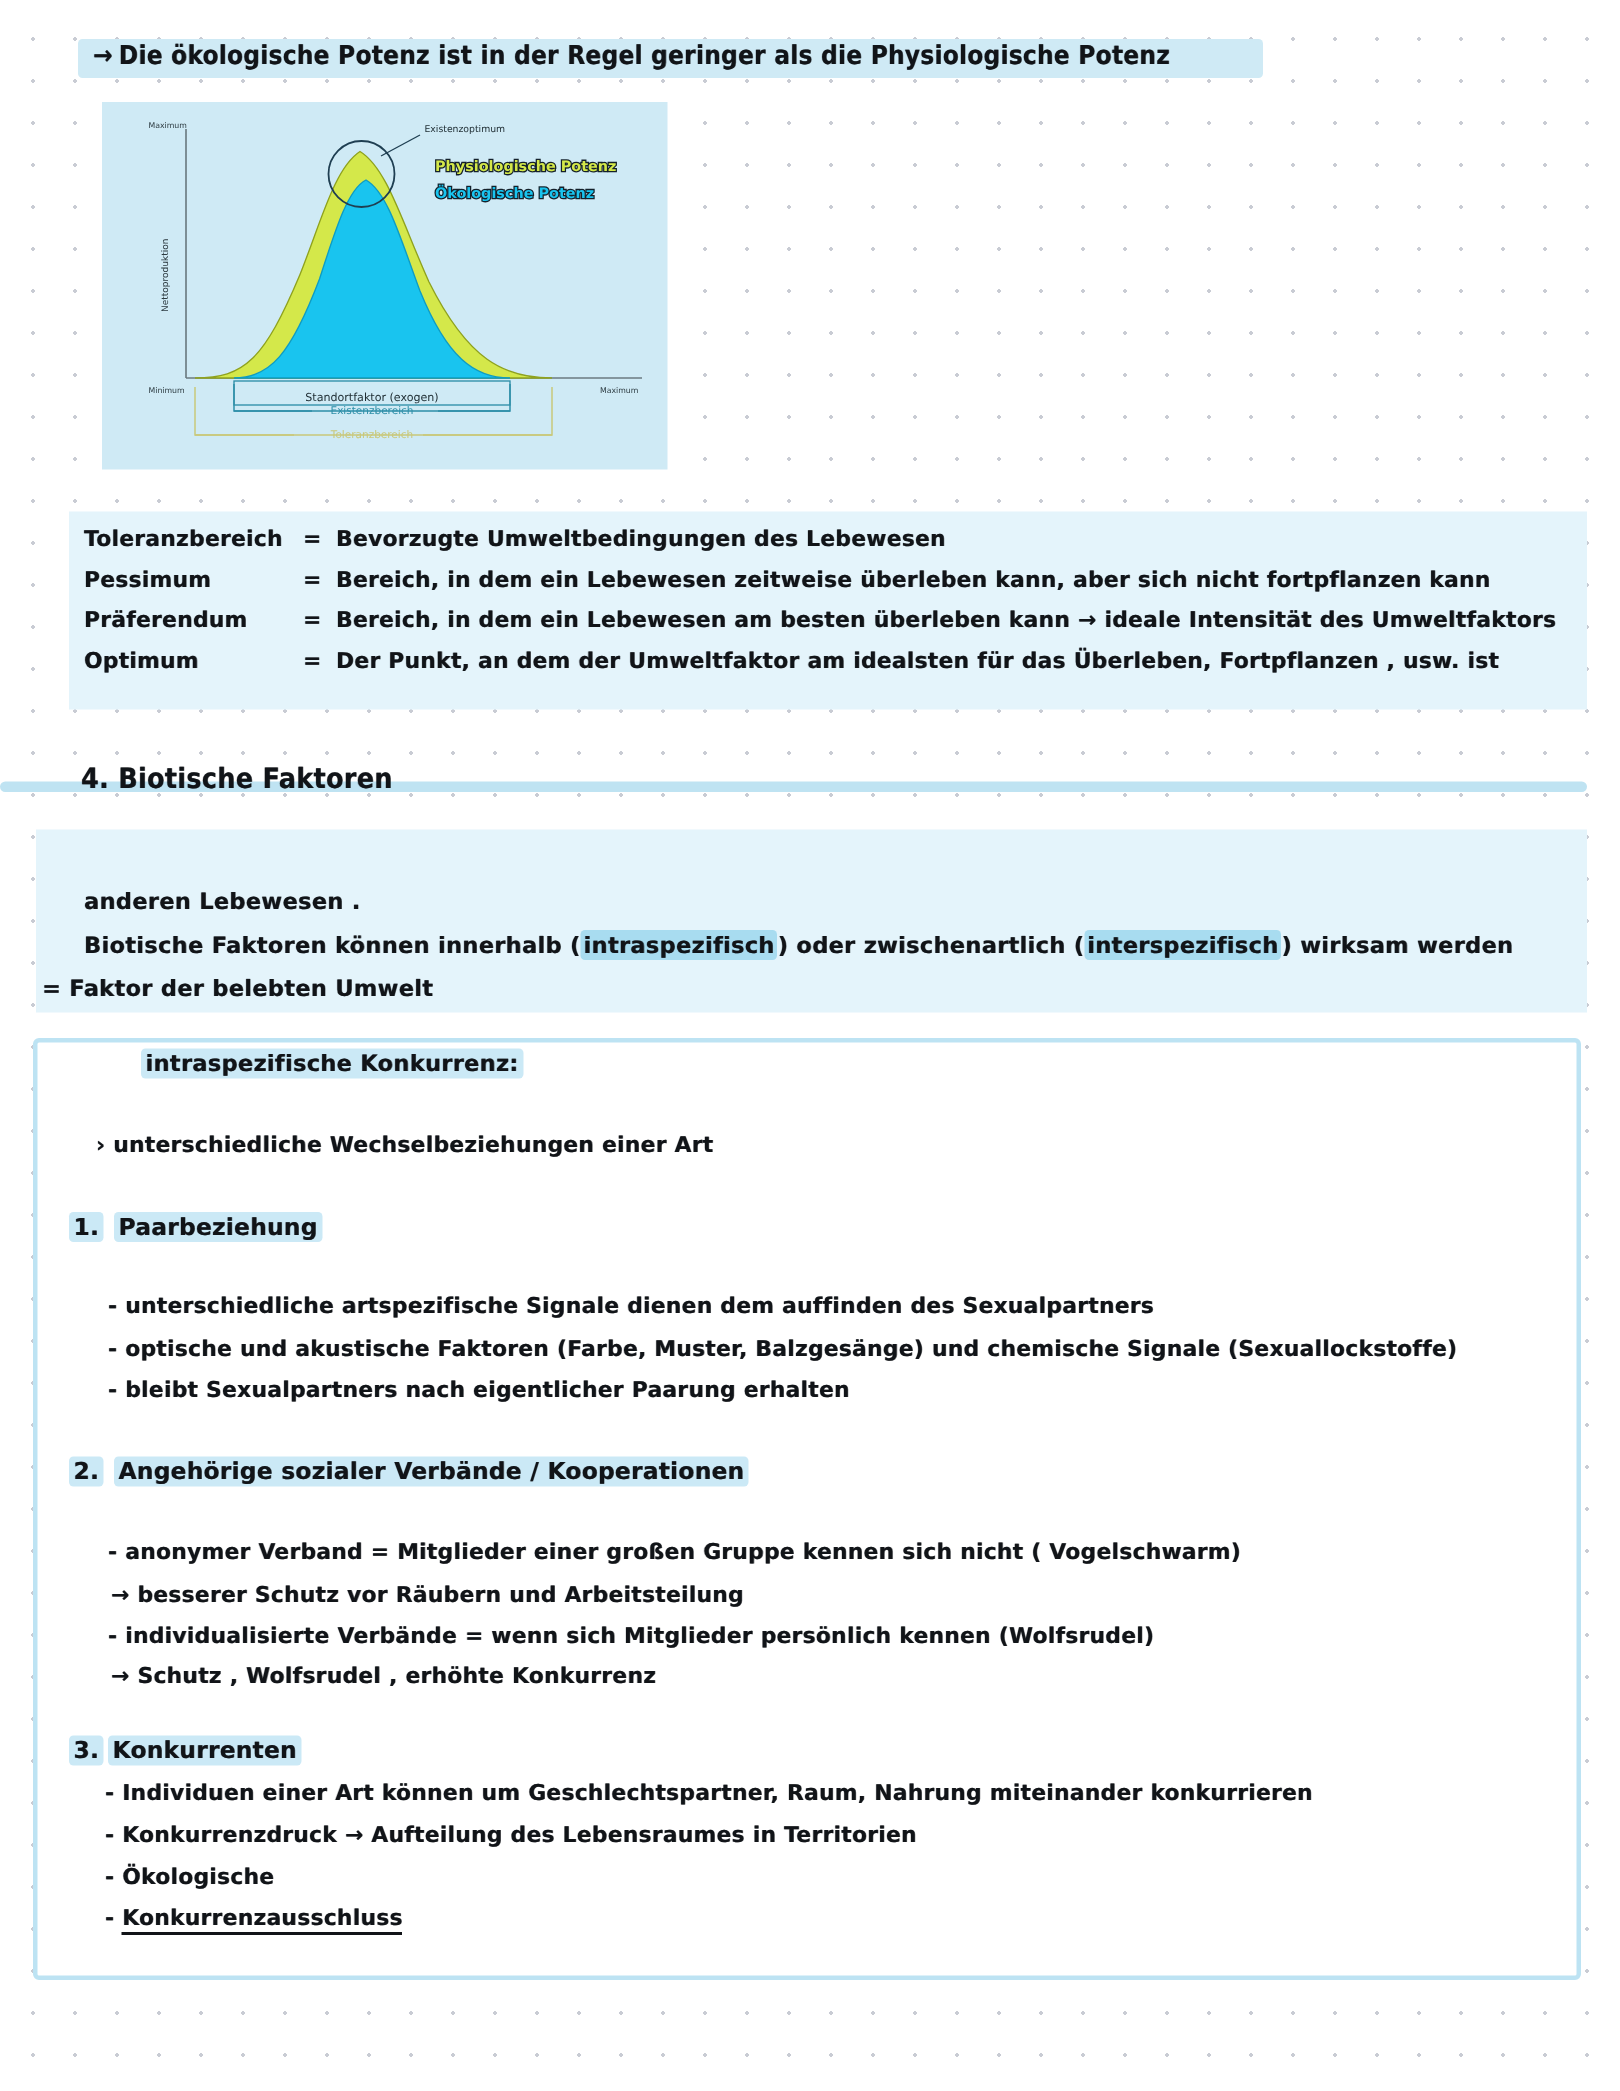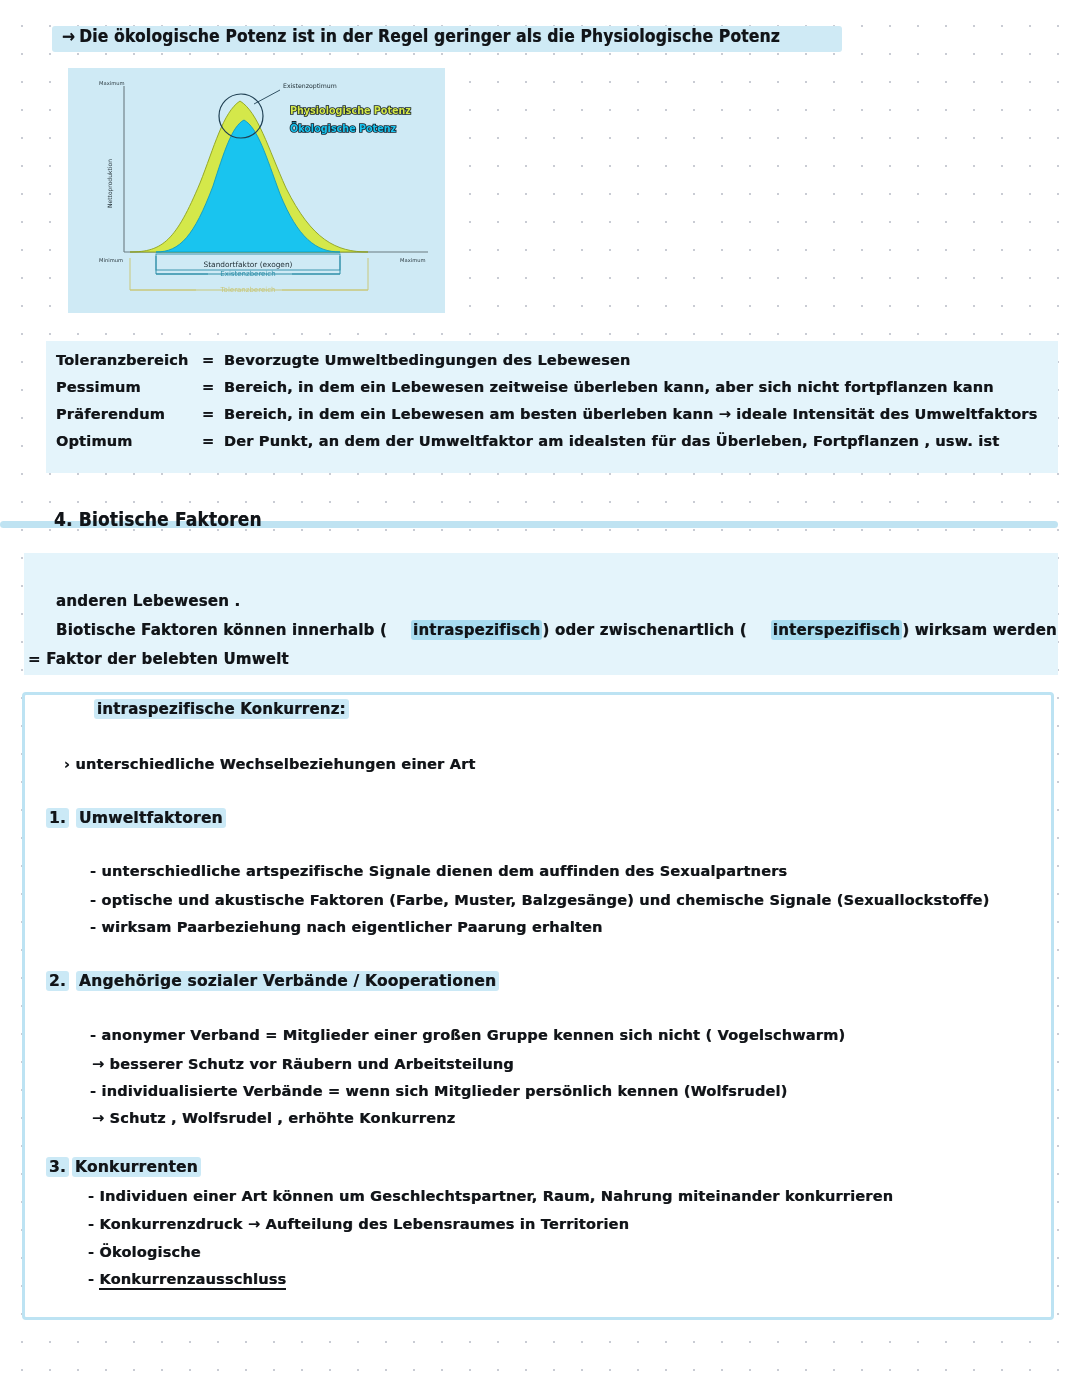--- a/index.html
+++ b/index.html
@@ -103,21 +103,20 @@
   #biotic-box .ln { position:absolute; font-size: 15px; white-space: nowrap; }
   .bl1 { left: 14px;  top: 12px; }
   .bl2 { left: 32px;  top: 41px; }
   .bl3 { left: 32px;  top: 70px; }
   .bl4 { left: 4px;   top: 99px; }
 
   .hl-strong {
     background: #a8dcf0;
     border-radius: 3px;
     padding: 1px 2px;
-    margin-left: 24px;
   }
 
   
   #intra-box {
     left: 22px;
     top: 692px;
     width: 1032px;
     height: 628px;
     border: 3px solid #bde3f3;
     border-radius: 4px;
@@ -140,21 +139,20 @@
 
   .sub-arrow { left: 64px; font-size: 14.5px; }
 
   .num {
     font-size: 15.5px;
   }
   .numlabel { font-size: 15.5px; }
 
   .bullet {
     font-size: 14.5px;
-    margin-left: 18px;
   }
 
   .underline-hw {
     border-bottom: 2px solid #111418;
     padding-bottom: 1px;
   }
 
   
   .ink-rough { text-shadow: 0.35px 0 0 rgba(17,20,24,0.55), -0.35px 0 0 rgba(17,20,24,0.25); }
 </style>
@@ -246,33 +244,33 @@
 
 <div class="abs hw ink-rough sub-arrow" style="top:757px;">
   <span>›</span>
   <span>unterschiedliche Wechselbeziehungen einer Art</span>
 </div>
 
 <div class="abs hw ink-rough num" style="left:46px; top:811px;">
   <span class="hl-soft">1.</span>
 </div>
 <div class="abs hw ink-rough numlabel" style="left:76px; top:811px;">
-  <span class="hl-soft">Umweltfaktoren</span>
+  <span class="hl-soft">Paarbeziehung</span>
 </div>
 <div class="abs hw ink-rough bullet" style="left:72px; top:864px;">
   <span>-</span>
   <span>unterschiedliche artspezifische Signale  dienen dem auffinden des Sexualpartners</span>
 </div>
 <div class="abs hw ink-rough bullet" style="left:72px; top:893px;">
   <span>-</span>
   <span>optische und akustische Faktoren (Farbe, Muster, Balzgesänge) und chemische Signale (Sexuallockstoffe)</span>
 </div>
 <div class="abs hw ink-rough bullet" style="left:72px; top:920px;">
   <span>-</span>
-  <span>wirksam Paarbeziehung nach eigentlicher Paarung erhalten</span>
+  <span>bleibt Sexualpartners nach eigentlicher Paarung erhalten</span>
 </div>
 
 <div class="abs hw ink-rough num" style="left:46px; top:974px;">
   <span class="hl-soft">2.</span>
 </div>
 <div class="abs hw ink-rough numlabel" style="left:76px; top:974px;">
   <span class="hl-soft">Angehörige sozialer Verbände / Kooperationen</span>
 </div>
 <div class="abs hw ink-rough bullet" style="left:72px; top:1028px;">
   <span>-</span>

